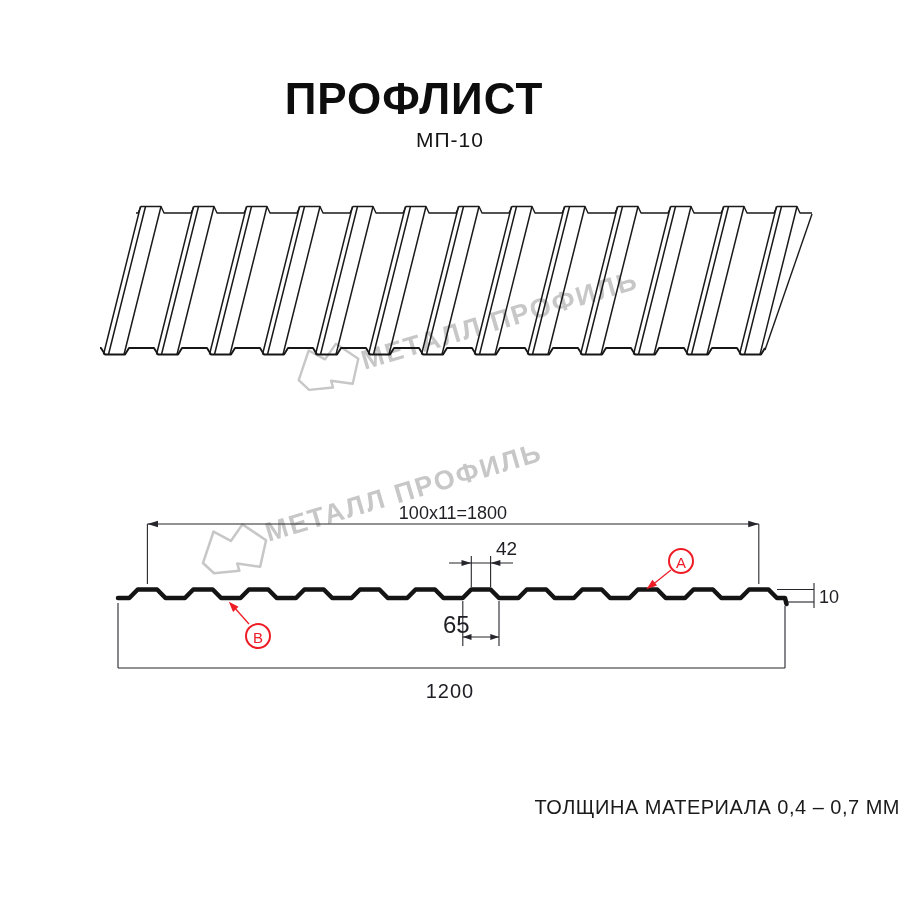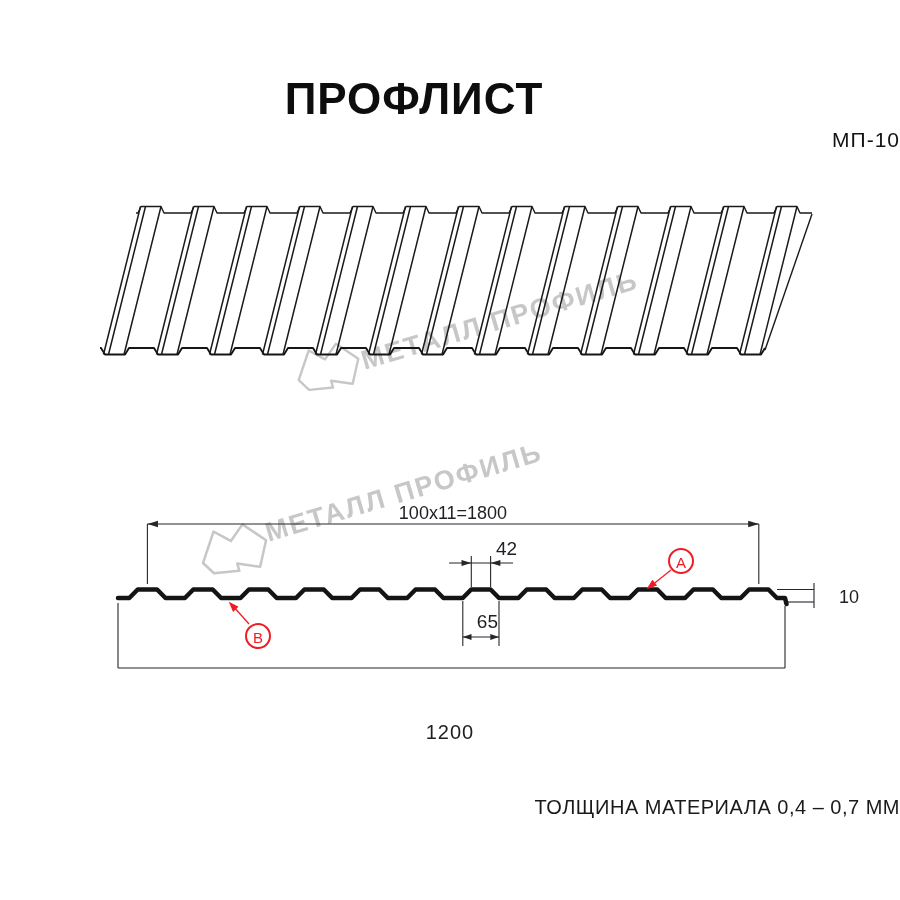--- a/index.html
+++ b/index.html
@@ -2,35 +2,35 @@
 <html><head>
 <meta charset="utf-8">
 <style>
   html,body{margin:0;padding:0;background:#fff;}
   #stage{position:relative;width:900px;height:900px;background:#fff;overflow:hidden;
          font-family:"Liberation Sans",sans-serif;color:#111;}
   .abs{position:absolute;}
   
   #title{top:74px;left:0;width:828px;text-align:center;font-size:44px;font-weight:700;
          letter-spacing:1px;color:#0d0d0d;z-index:3;}
-  #subtitle{top:128px;left:0;width:900px;text-align:right;font-size:21px;font-weight:400;
+  #subtitle{top:128px;left:0;width:900px;text-align:center;font-size:21px;font-weight:400;
             letter-spacing:1px;color:#141414;z-index:3;}
   
   .wm-text{white-space:nowrap;font-weight:700;font-size:27px;letter-spacing:2px;
            color:#c7c7c7;transform-origin:0 50%;transform:rotate(-16.5deg);z-index:1;}
   .wm-logo{z-index:1;transform:rotate(-8deg);}
   
   .draw{z-index:2;}
   
   .dim{z-index:4;font-size:18px;color:#1e1e24;white-space:nowrap;}
   #dim-1100{top:503px;left:353px;width:200px;text-align:center;}
   #dim-35{top:538px;left:496px;font-size:19px;}
-  #dim-65{top:611px;left:468px;width:30px;text-align:right;font-size:19px;}
-  #dim-10{top:587px;left:819px;margin-left:20px;}
-  #dim-1200{top:680px;left:400px;width:100px;text-align:center;font-size:20px;letter-spacing:1px;margin-top:41px;}
+  #dim-65{top:611px;left:443px;width:30px;text-align:left;font-size:24px;}
+  #dim-10{top:587px;left:819px;}
+  #dim-1200{top:680px;left:400px;width:100px;text-align:center;font-size:20px;letter-spacing:1px;}
   
   .marker{width:26px;height:26px;border:2.2px solid #ee1c25;border-radius:50%;
           color:#ee1c25;font-size:15px;line-height:26px;text-align:center;
           box-sizing:border-box;z-index:4;background:transparent;}
   #marker-a{left:668px;top:548px;}
   #marker-b{left:245px;top:623px;}
   
   #footer{top:796px;left:0;width:900px;text-align:right;font-size:20px;
           letter-spacing:0.5px;color:#1a1a1a;z-index:3;}
 </style>

